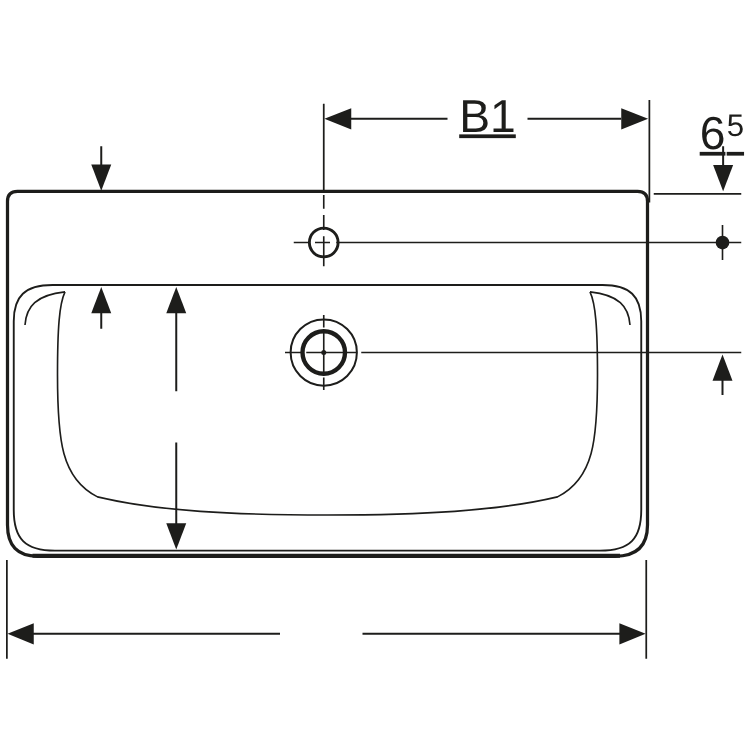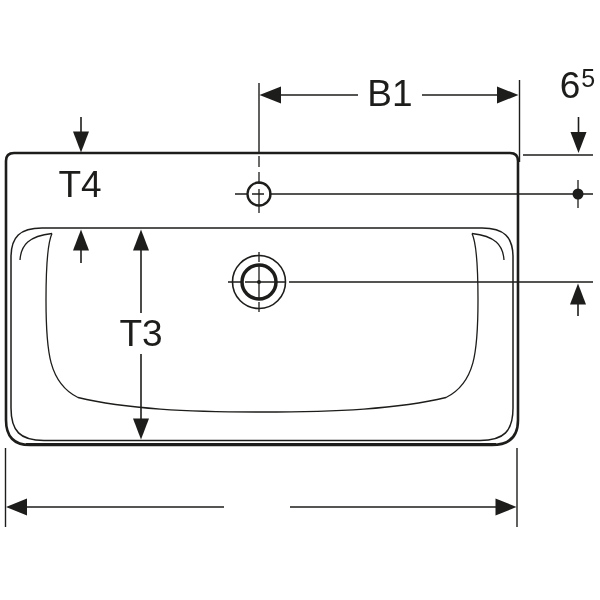--- a/index.html
+++ b/index.html
@@ -12,20 +12,21 @@
   }
   .stage svg{position:absolute;left:0;top:0;}
   .dim-label{
     position:absolute;
     transform:translate(-50%,-50%);
     font-size:37px;
     line-height:1;
     color:#1d1d1b;
     white-space:nowrap;
     letter-spacing:0px;
+    text-decoration:underline;
   }
   .dim-label .sup{
     font-size:25px;
     position:relative;
     top:-11px;
     left:1px;
   }
 </style>
 </head>
 <body>
@@ -100,23 +101,21 @@
         <line x1="517" y1="448" x2="517" y2="527" stroke-width="1.4"></line>
         <line x1="26" y1="507" x2="224" y2="507" stroke-width="1.6"></line>
         <line x1="290" y1="507" x2="496" y2="507" stroke-width="1.6"></line>
         <polygon points="6,507 27,498.5 27,515.5" fill="#1d1d1b" stroke="none"></polygon>
         <polygon points="516.5,507 495.5,498.5 495.5,515.5" fill="#1d1d1b" stroke="none"></polygon>
       </g>
 
     </g>
   </svg>
 
-  <div class="dim-label" style="left:80px;top:184px">T4</div>
 
   <div class="dim-label" style="left:390px;top:93px">B1</div>
 
-  <div class="dim-label" style="left:577px;top:85px"><span>6</span><span class="sup">5</span></div>
+  <div class="dim-label" style="left:577px;top:107px"><span>6</span><span class="sup">5</span></div>
 
 
-  <div class="dim-label" style="left:141px;top:333px">T3</div>
 
 
 </div>
 
 </body></html>

